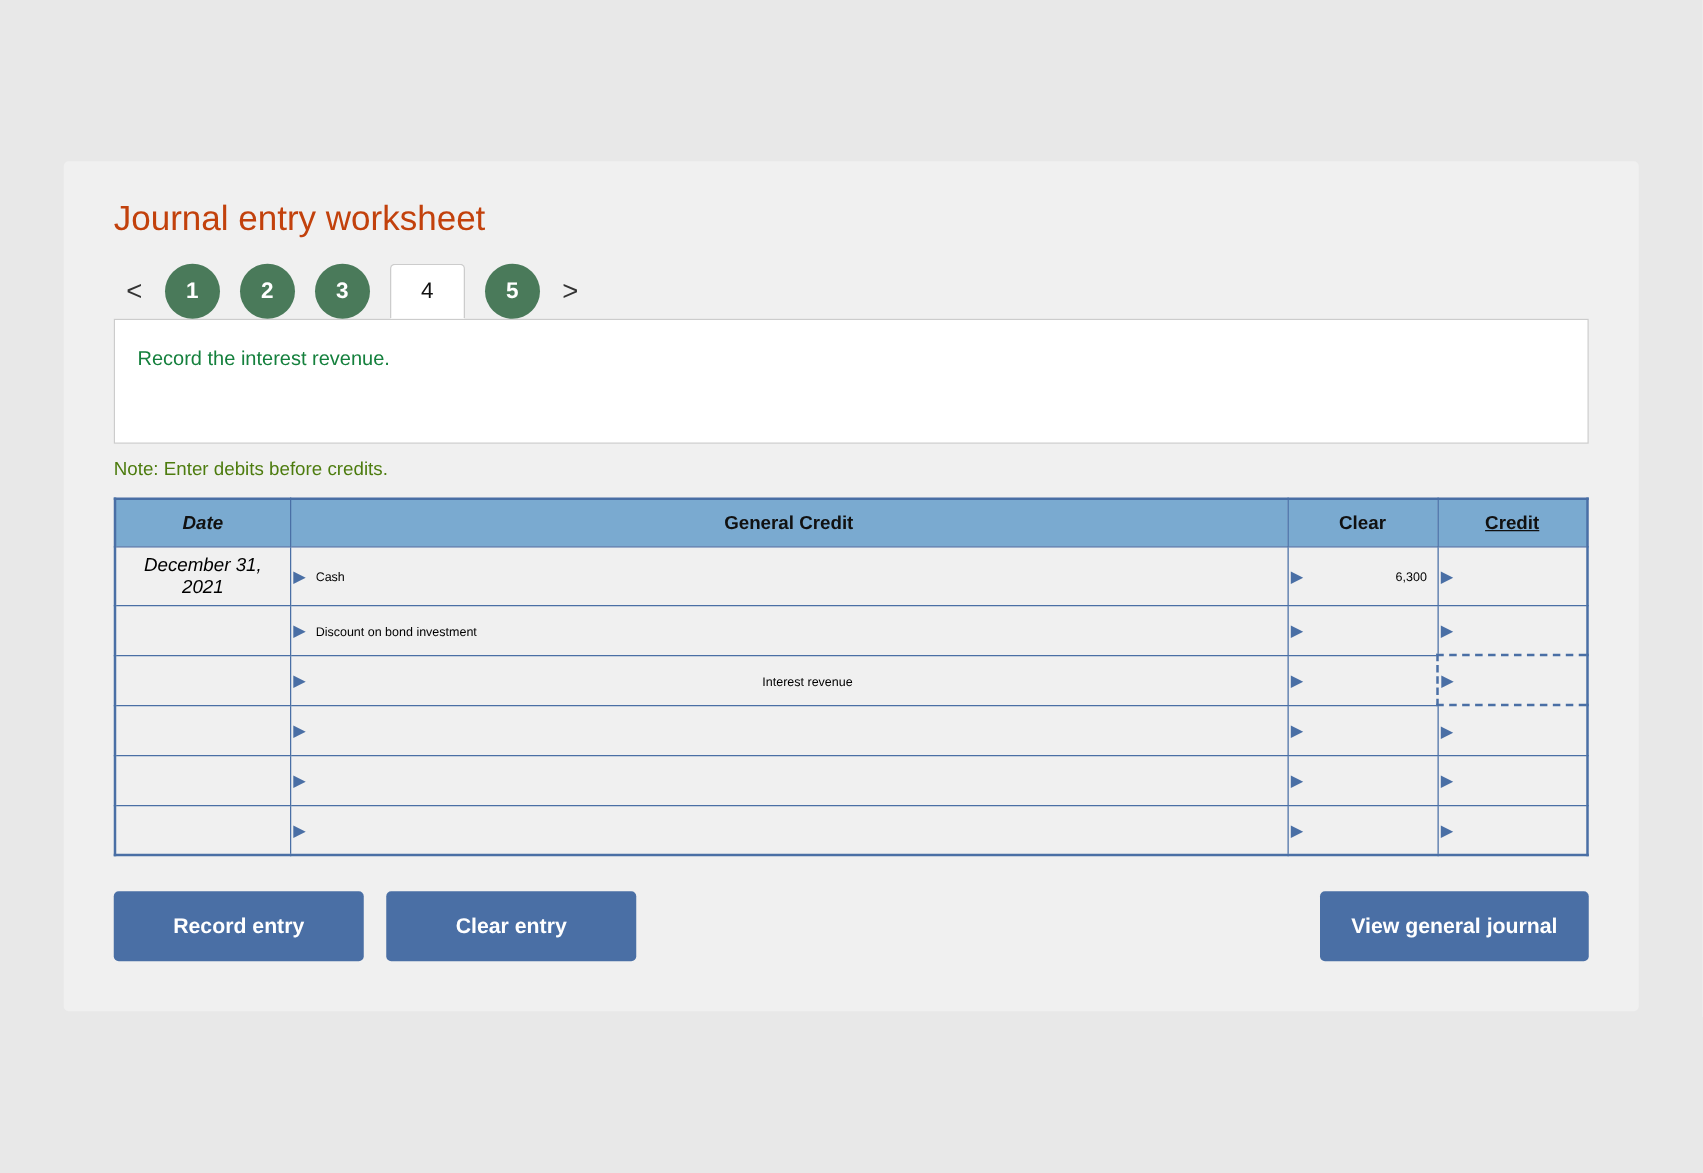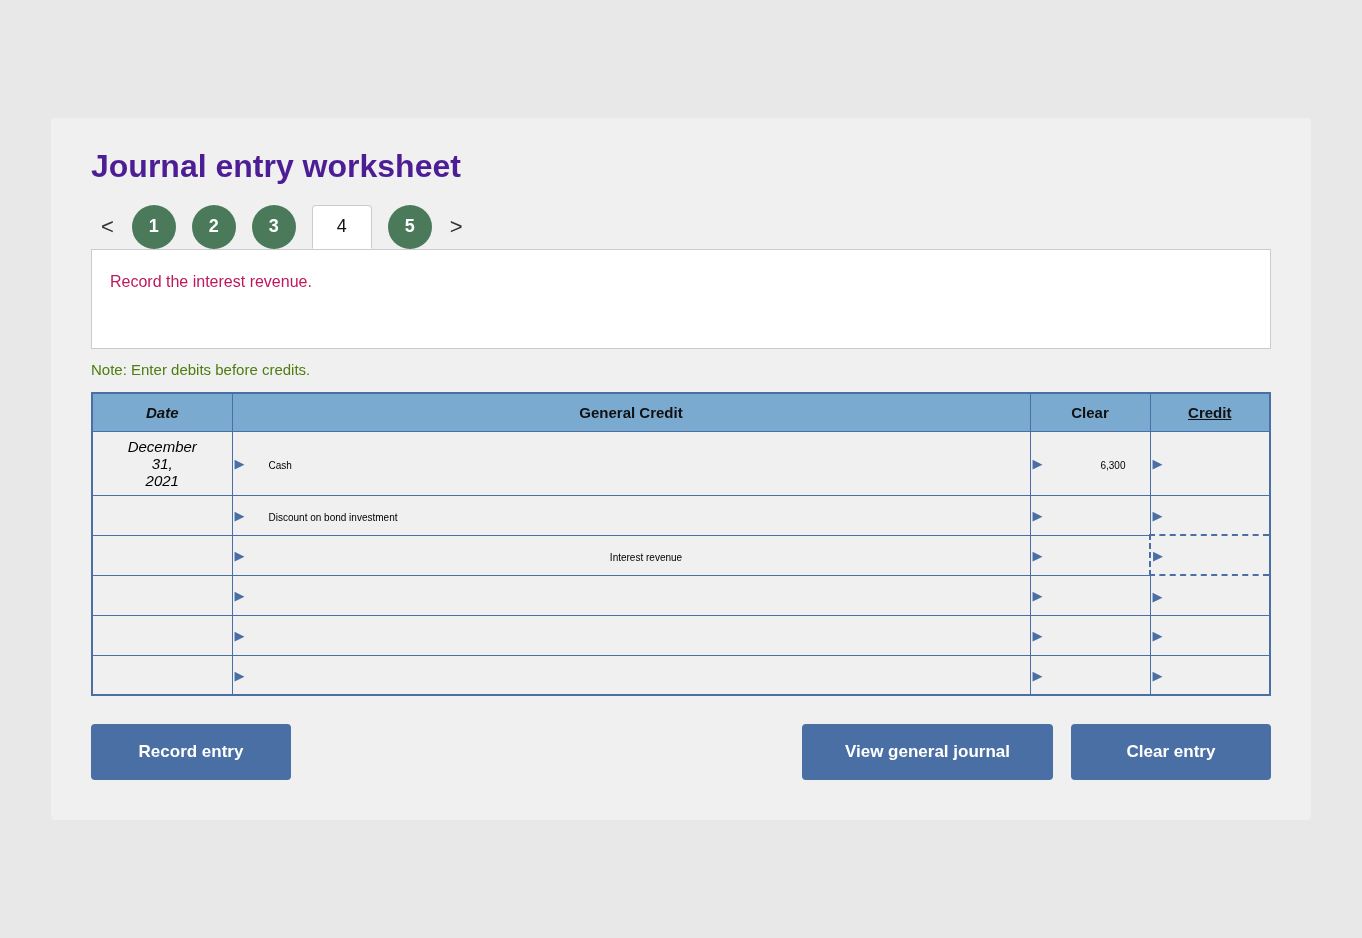--- a/index.html
+++ b/index.html
@@ -12,23 +12,23 @@
       min-height: 938px;
       width: 1362px;
     }
     .container {
       background: #f0f0f0;
       width: 1260px;
       padding: 30px 40px 40px 40px;
       border-radius: 4px;
     }
     .page-title {
-      font-size: 32px;
-      font-weight: bold;
-      color: #4c1d95;
+      font-size: 28px;
+      font-weight: normal;
+      color: #c2410c;
       margin-bottom: 20px;
     }
     .tabs-row {
       display: flex;
       align-items: flex-end;
       margin-bottom: 0;
       gap: 0;
     }
     .nav-arrow {
       font-size: 22px;
@@ -71,21 +71,21 @@
       margin: 0 8px;
       border-radius: 4px 4px 0 0;
     }
     .instruction-box {
       background: white;
       border: 1px solid #ccc;
       padding: 20px 18px;
       min-height: 100px;
       margin-top: 0;
       font-size: 16px;
-      color: #be185d;
+      color: #15803d;
       line-height: 1.5;
     }
     .note {
       color: #4d7c0f;
       font-size: 15px;
       margin: 12px 0 14px 0;
     }
     .journal-table {
       width: 100%;
       border-collapse: collapse;
@@ -95,21 +95,21 @@
       background: #7aaad0;
       color: #111;
       font-weight: bold;
       font-size: 15px;
       padding: 10px 8px;
       border: 1px solid #4a6fa5;
       text-align: center;
     }
     .journal-table td {
       border: 1px solid #4a6fa5;
-      padding: 6px 24px;
+      padding: 6px 8px;
       font-size: 15px;
       height: 40px;
       vertical-align: middle;
     }
     .col-date {
       width: 140px;
       text-align: center;
       font-style: italic;
     }
     .col-journal {
@@ -153,21 +153,21 @@
     .buttons-row {
       display: flex;
       gap: 18px;
       margin-top: 28px;
       align-items: center;
     }
     .btn {
       background: #4a6fa5;
       color: white;
       border: none;
-      padding: 18px 43px;
+      padding: 18px 25px;
       font-size: 17px;
       font-weight: bold;
       border-radius: 4px;
       cursor: pointer;
       min-width: 200px;
     }
     .btn-right {
       margin-left: auto;
     }
   </style>
@@ -239,16 +239,16 @@
           <td class="col-date">&nbsp;</td>
           <td class="col-journal cell-with-arrow"><span class="cell-arrow">▶</span><input type="text" class="cell-input" style=""></td>
           <td class="col-debit cell-with-arrow"><span class="cell-arrow">▶</span><input type="text" class="cell-input" style="text-align: right;"></td>
           <td class="col-credit cell-with-arrow"><span class="cell-arrow">▶</span><input type="text" class="cell-input" style="text-align: right;"></td>
         </tr>
       </tbody>
   </table>
 
   <div class="buttons-row">
     <button class="btn">Record entry</button>
+    <button class="btn">Clear entry</button>
     <button class="btn btn-right">View general journal</button>
-    <button class="btn">Clear entry</button>
   </div>
 </div>
 
 </body></html>

